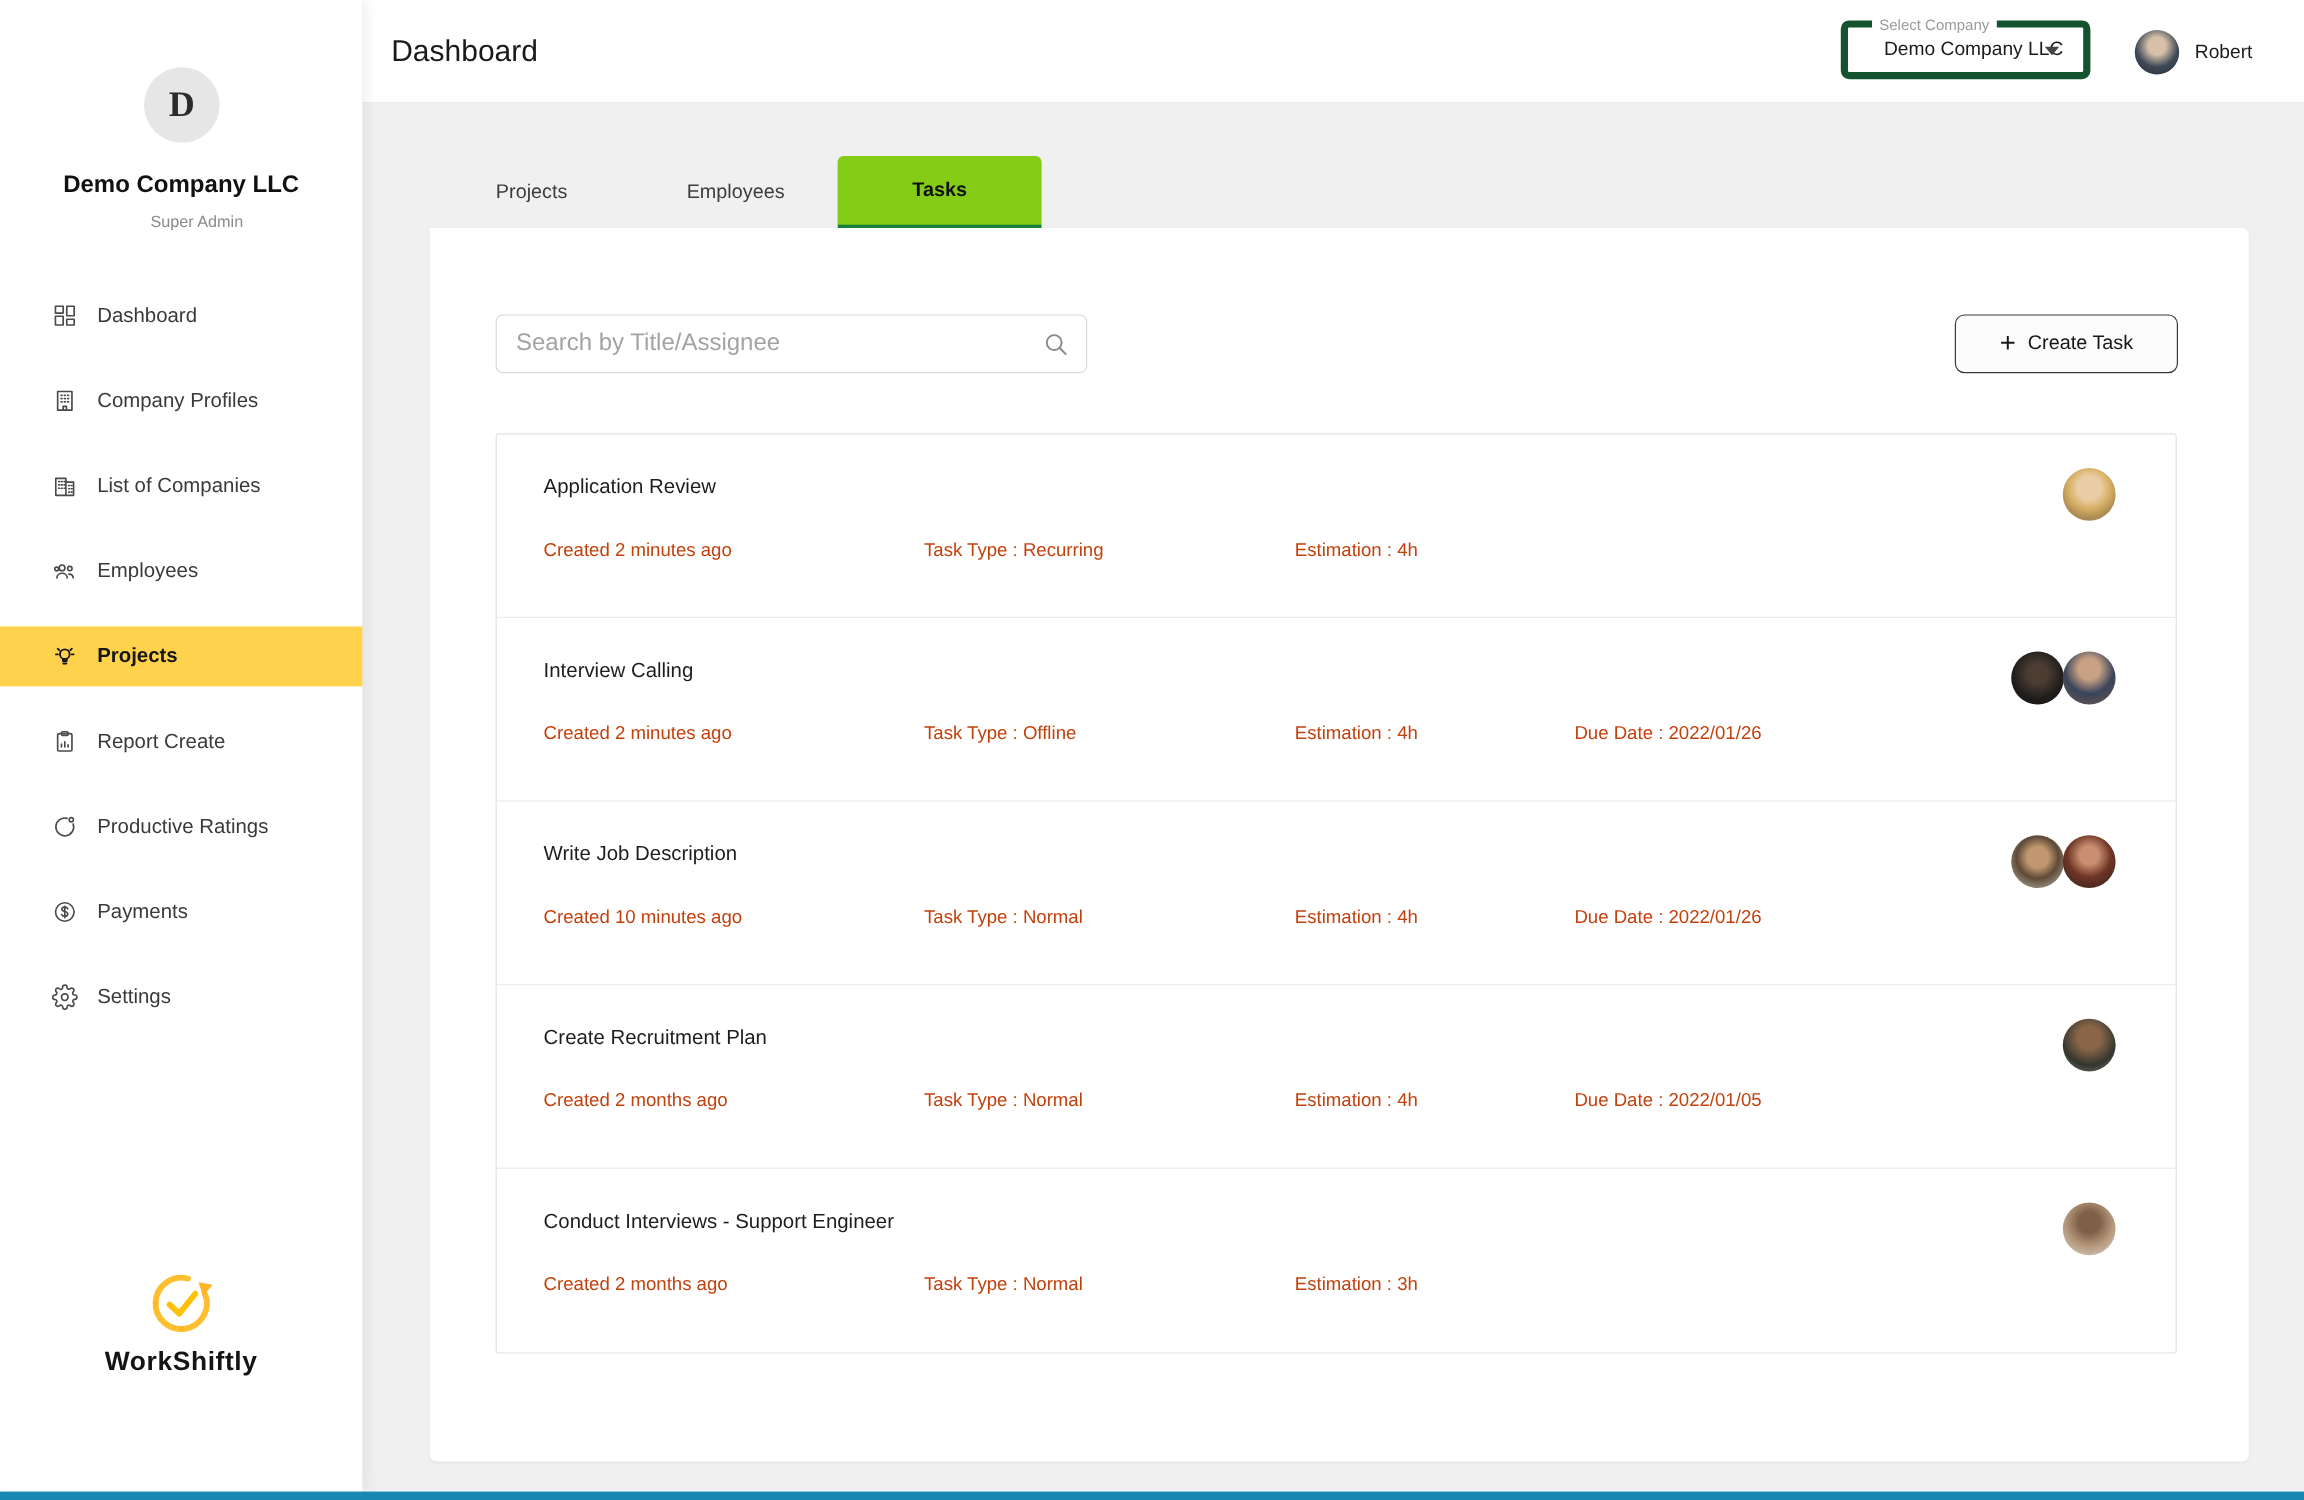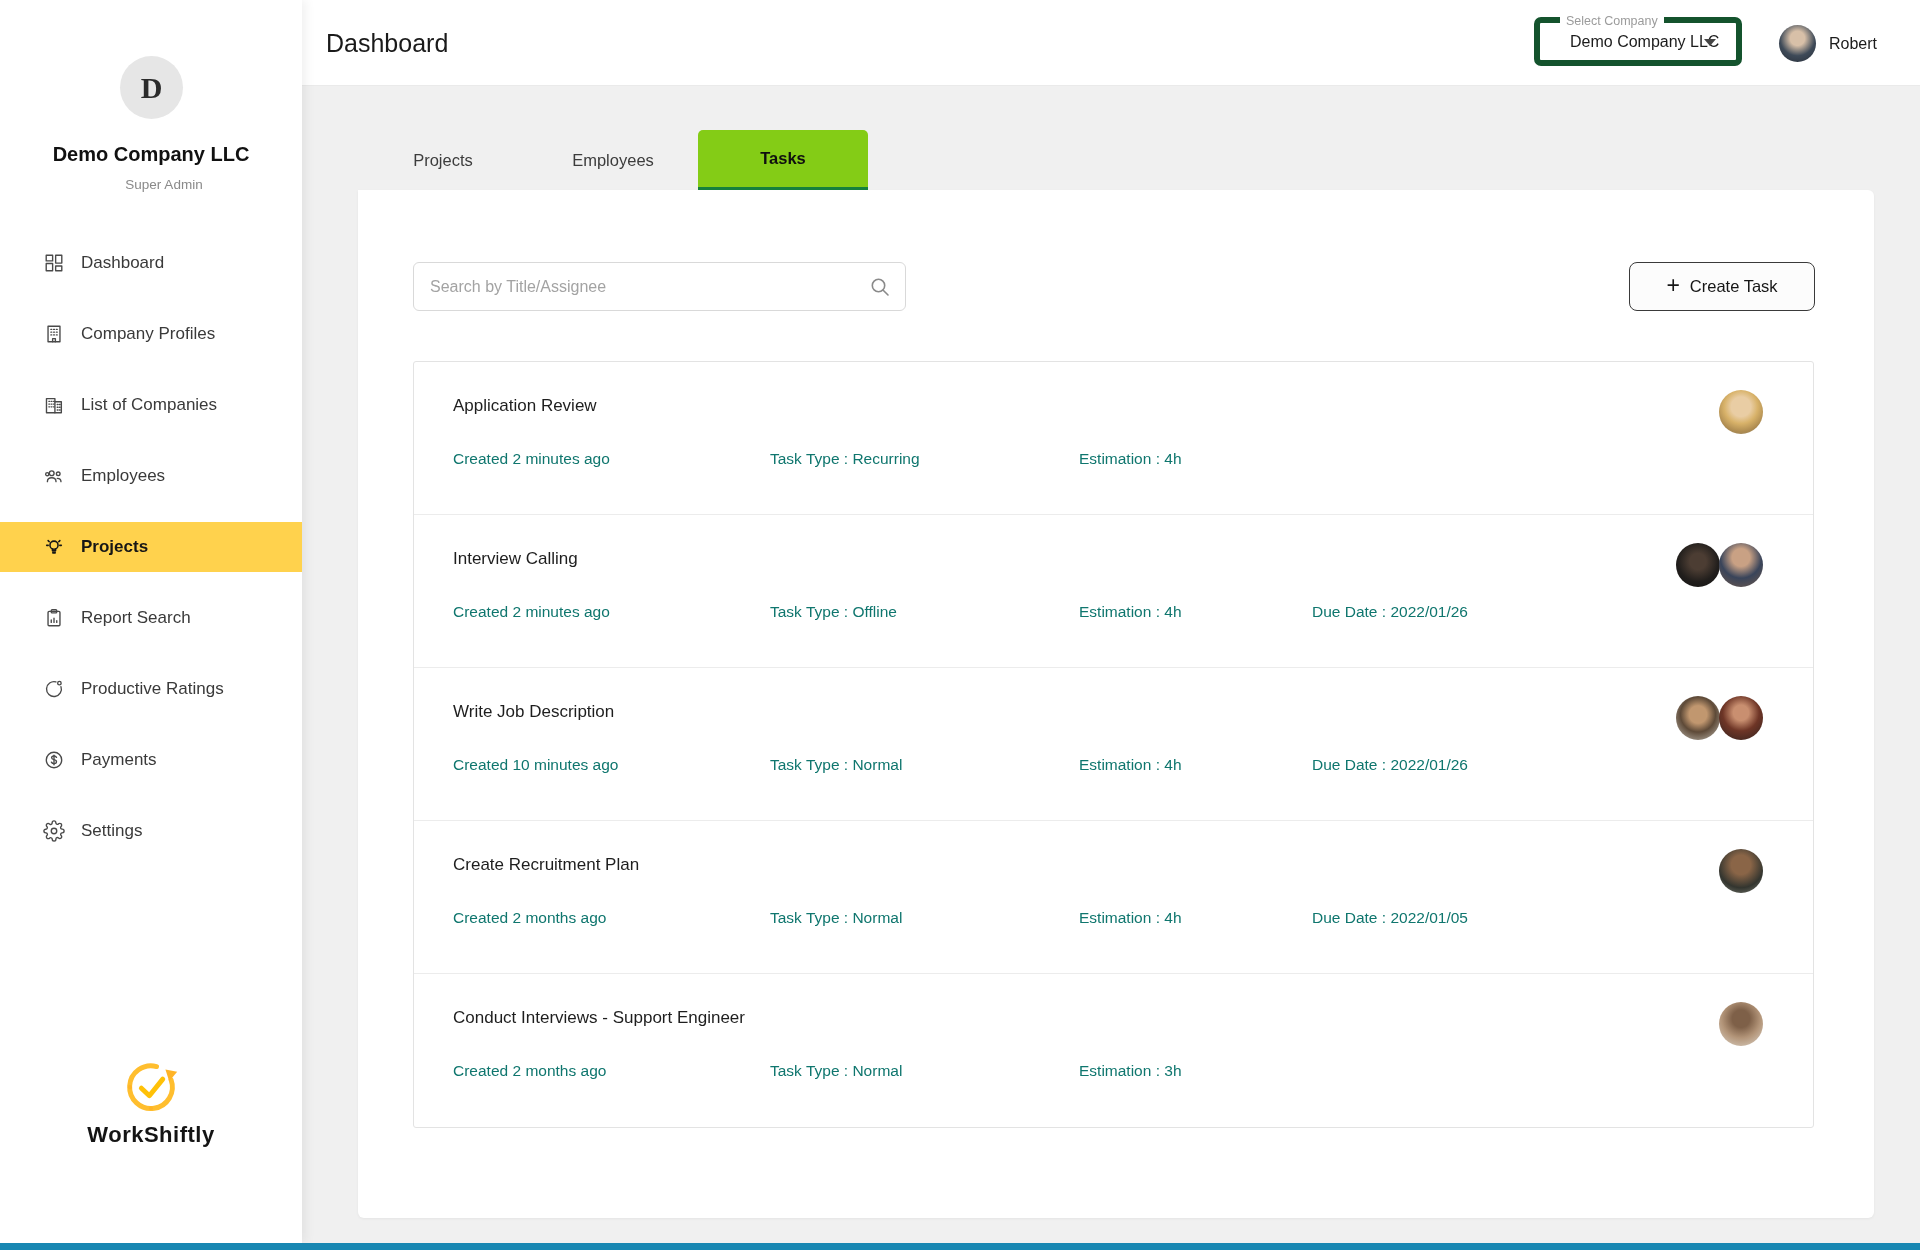--- a/index.html
+++ b/index.html
@@ -98,21 +98,21 @@
 
   
   .card {
     position:absolute; left:358px; top:190px; width:1516px; height:1028px;
     background:#fff; border-radius:0 6px 6px 6px;
     box-shadow:0 1px 3px rgba(0,0,0,0.05); z-index:2;
   }
   .search-wrap { position:absolute; left:55px; top:72px; width:493px; height:49px; }
   .search-input {
     width:100%; height:100%; border:1px solid #d9d9d9; border-radius:6px;
-    padding:0 48px 0 16px; font-size:16px; color:#333; outline:none;
+    padding:0 48px 0 16px; font-size:20px; color:#333; outline:none;
     font-family:"Liberation Sans", sans-serif; background:#fff;
   }
   .search-input::placeholder { color:#a3a3a3; }
   .search-ic { position:absolute; right:14px; top:13px; }
 
   .create-btn {
     position:absolute; left:1271px; top:72px; width:186px; height:49px;
     border:1.5px solid #3a3a3a; border-radius:8px; background:#fcfcfc;
     display:flex; align-items:center; justify-content:center; gap:10px;
     font-size:16.5px; color:#161616; cursor:pointer;
@@ -120,21 +120,21 @@
   }
   .create-btn .plus { font-size:23px; font-weight:400; margin-top:-2px; }
 
   .task-list {
     position:absolute; left:55px; top:171px; width:1401px;
     border:1px solid #e3e3e3; border-radius:3px; background:#fff;
   }
   .task-row { position:relative; height:153px; border-bottom:1px solid #ececec; cursor:pointer; }
   .task-row:last-child { border-bottom:none; }
   .task-title { position:absolute; left:39px; top:34px; font-size:17px; color:#1e1e1e; }
-  .task-meta { position:absolute; left:39px; top:88px; right:21px; height:20px; font-size:15.5px; color:#0f766e; }
+  .task-meta { position:absolute; left:39px; top:88px; right:21px; height:20px; font-size:15.5px; color:#c2410c; }
   .task-meta span { position:absolute; top:0; white-space:nowrap; }
   .m-created { left:0; }
   .m-type    { left:317px; }
   .m-est     { left:626px; }
   .m-due     { left:859px; }
 
   .avatars { position:absolute; top:28px; right:50px; display:flex; }
   .avatar { width:44px; height:44px; border-radius:50%; }
   .avatar + .avatar { margin-left:-1px; }
   .av-blonde    { background:radial-gradient(circle at 50% 38%, #e9cda4 0 28%, #d8b269 48%, #ac8a50 72%, #8d8a80 100%); }
@@ -214,21 +214,21 @@
       <span class="nav-label">Projects</span>
     </li>
     <li>
       <span class="nav-ic">
         <svg width="22" height="22" viewBox="0 0 24 24">
             <rect x="5.5" y="4.8" width="13" height="15.7" rx="1.2"></rect>
             <rect x="9" y="3" width="6" height="3.4" rx="1"></rect>
             <path d="M9 16.8v-2.6M12 16.8v-4.6M15 16.8v-1.8"></path>
           </svg>
       </span>
-      <span class="nav-label">Report Search</span>
+      <span class="nav-label">Report Create</span>
     </li>
     <li>
       <span class="nav-ic">
         <svg width="22" height="22" viewBox="0 0 24 24">
             <path d="M19.6 9.4a8.1 8.1 0 1 1-5.5-5.1"></path>
             <circle cx="17.9" cy="5.6" r="1.9"></circle>
           </svg>
       </span>
       <span class="nav-label">Productive Ratings</span>
     </li>

